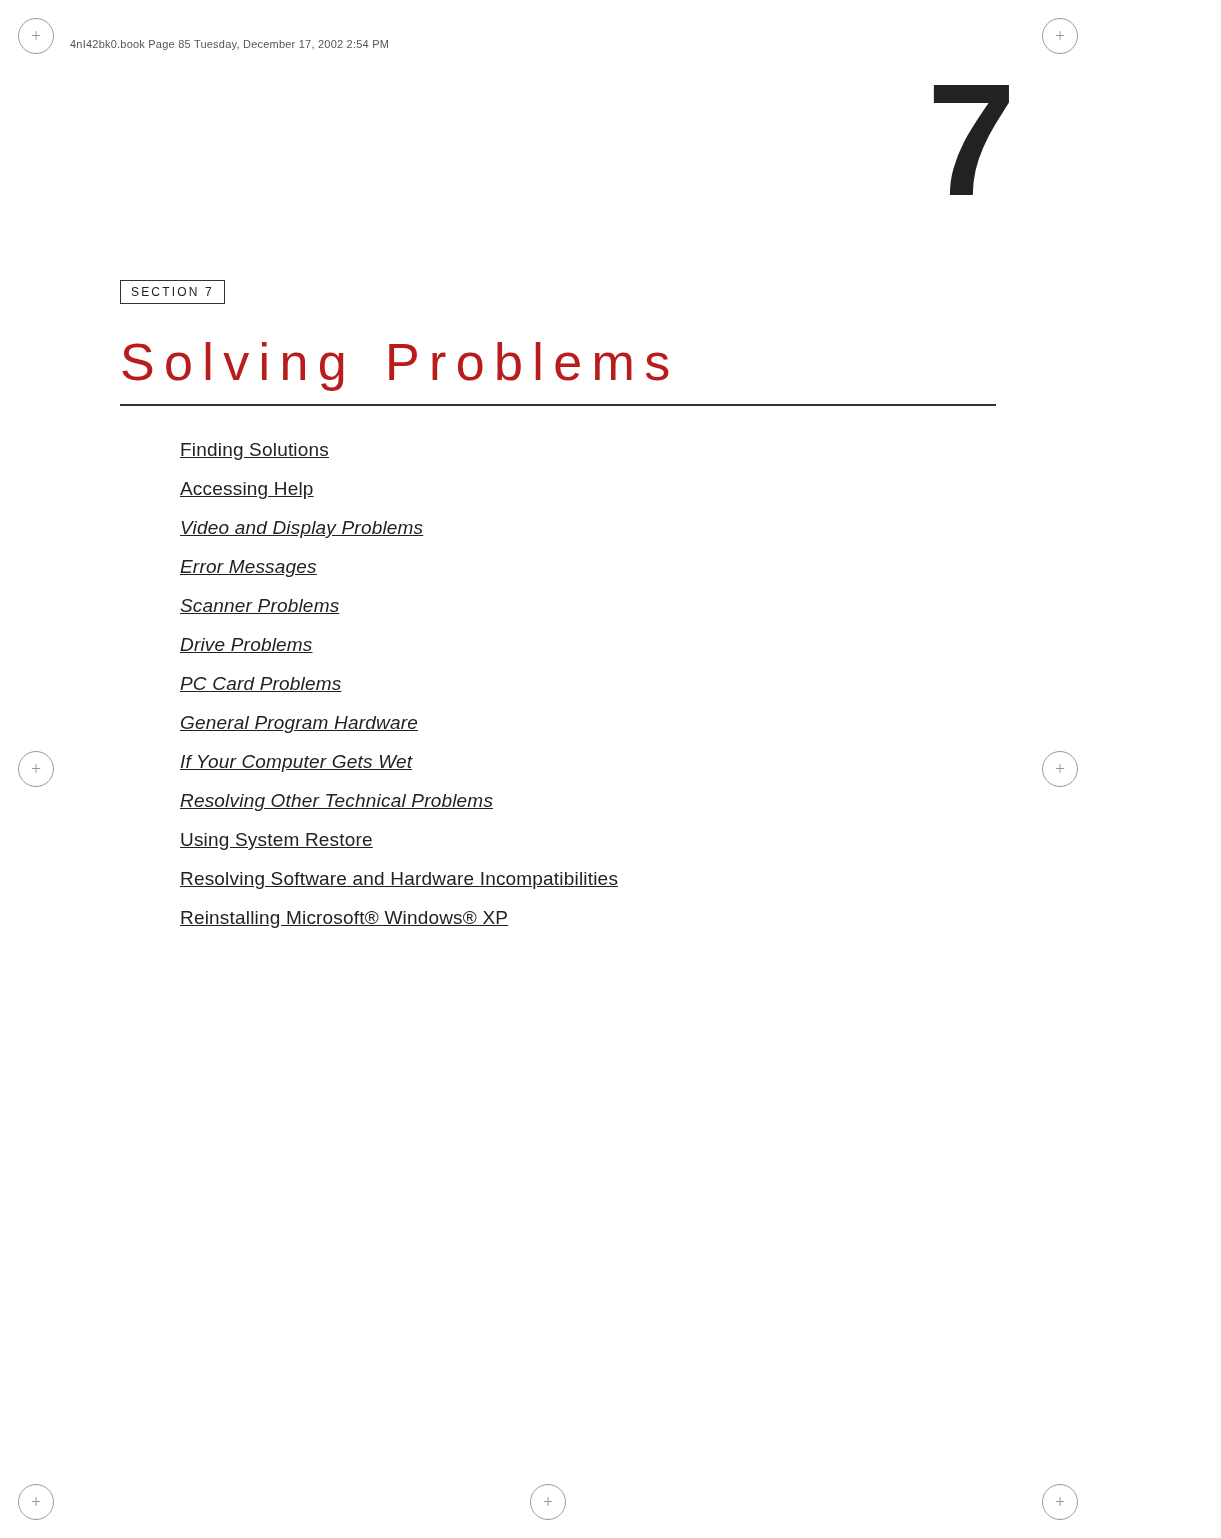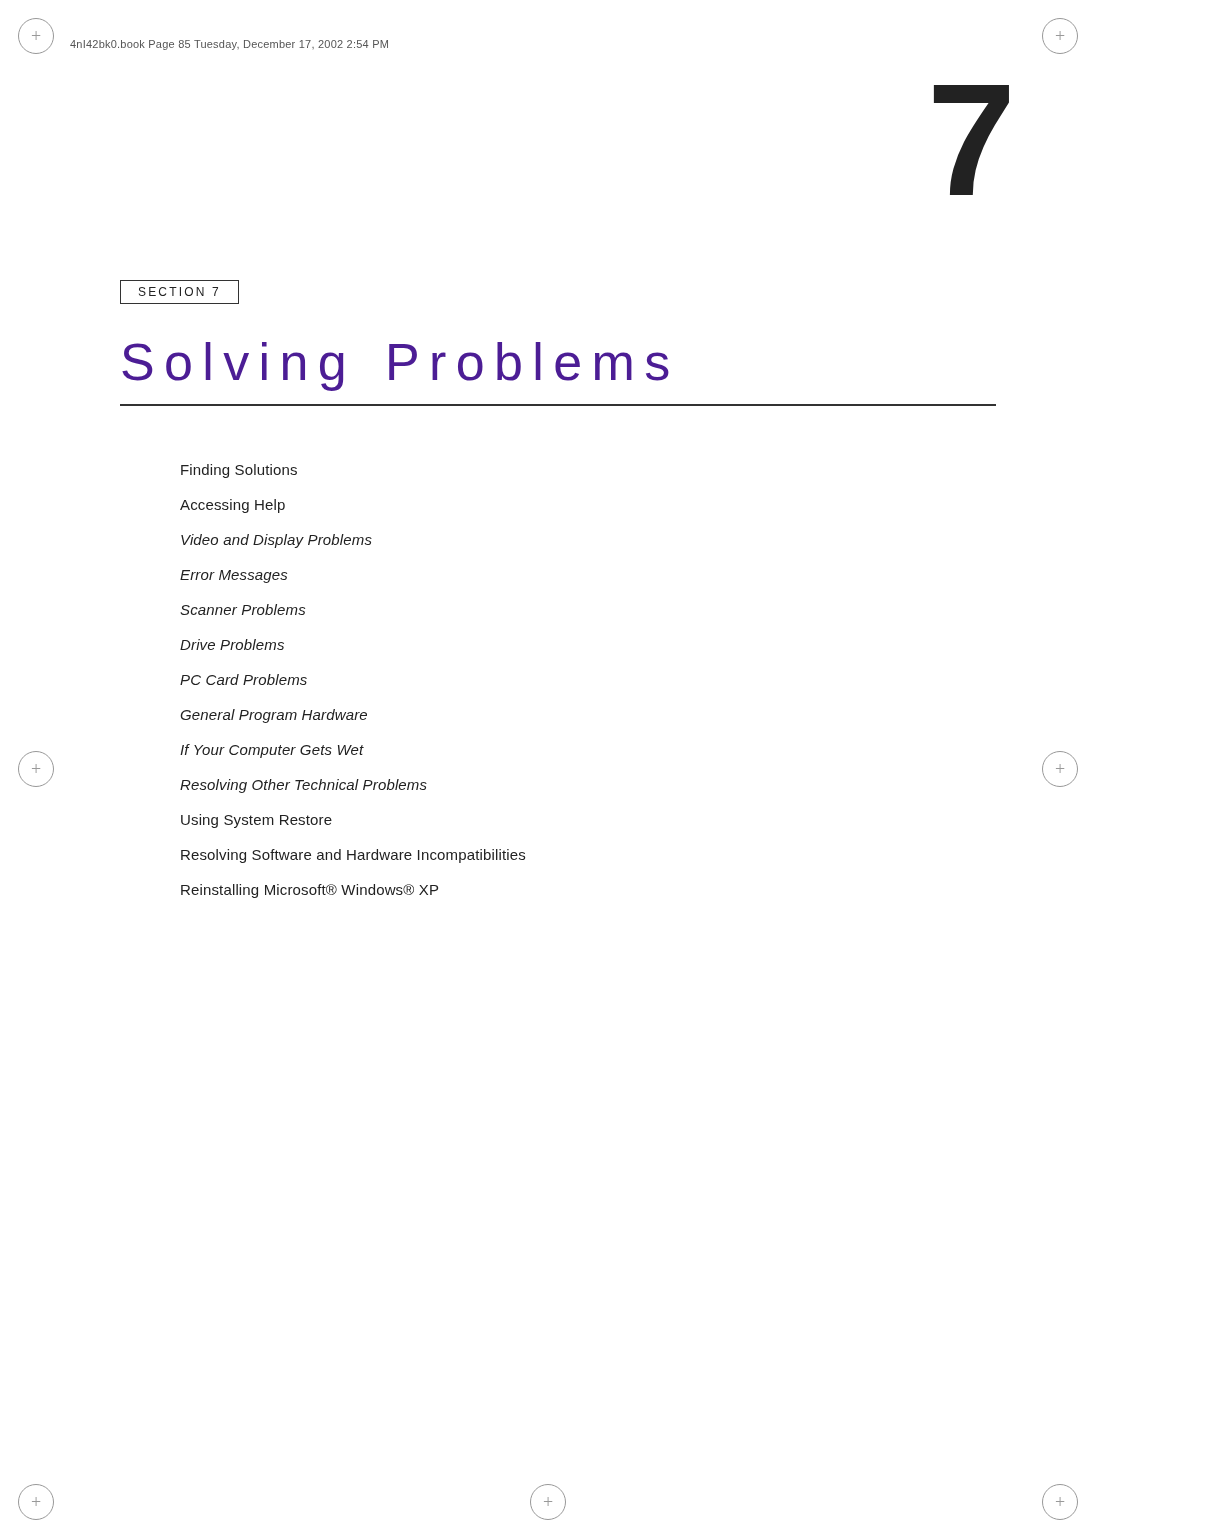--- a/index.html
+++ b/index.html
@@ -80,55 +80,56 @@
       position: absolute;
       top: 280px;
       left: 120px;
       right: 100px;
     }
 
     
     .section-label {
       display: inline-block;
       border: 1.5px solid #333;
-      padding: 4px 17px;
+      padding: 4px 10px;
       font-family: Arial, Helvetica, sans-serif;
       font-size: 12px;
       letter-spacing: 0.18em;
       color: #222;
       font-weight: normal;
       margin-bottom: 28px;
     }
 
     
     .chapter-title {
       font-family: Arial, Helvetica, sans-serif;
       font-size: 52px;
       font-weight: normal;
-      color: #4c1d95;
+      color: #b91c1c;
       letter-spacing: 0.18em;
       word-spacing: 0.1em;
       border-bottom: 2px solid #333;
       padding-bottom: 12px;
-      margin-bottom: 56px;
+      margin-bottom: 34px;
     }
 
     
     .toc-list {
       list-style: none;
       padding-left: 60px;
     }
 
     .toc-list li {
       font-family: Arial, Helvetica, sans-serif;
-      font-size: 15px;
+      font-size: 19px;
       color: #222;
       line-height: 1;
       margin-bottom: 20px;
       letter-spacing: 0.01em;
+      text-decoration: underline;
     }
 
     .toc-list li.italic {
       font-style: italic;
     }
   </style>
 </head>
 <body>
 
 <div class="page-container">

